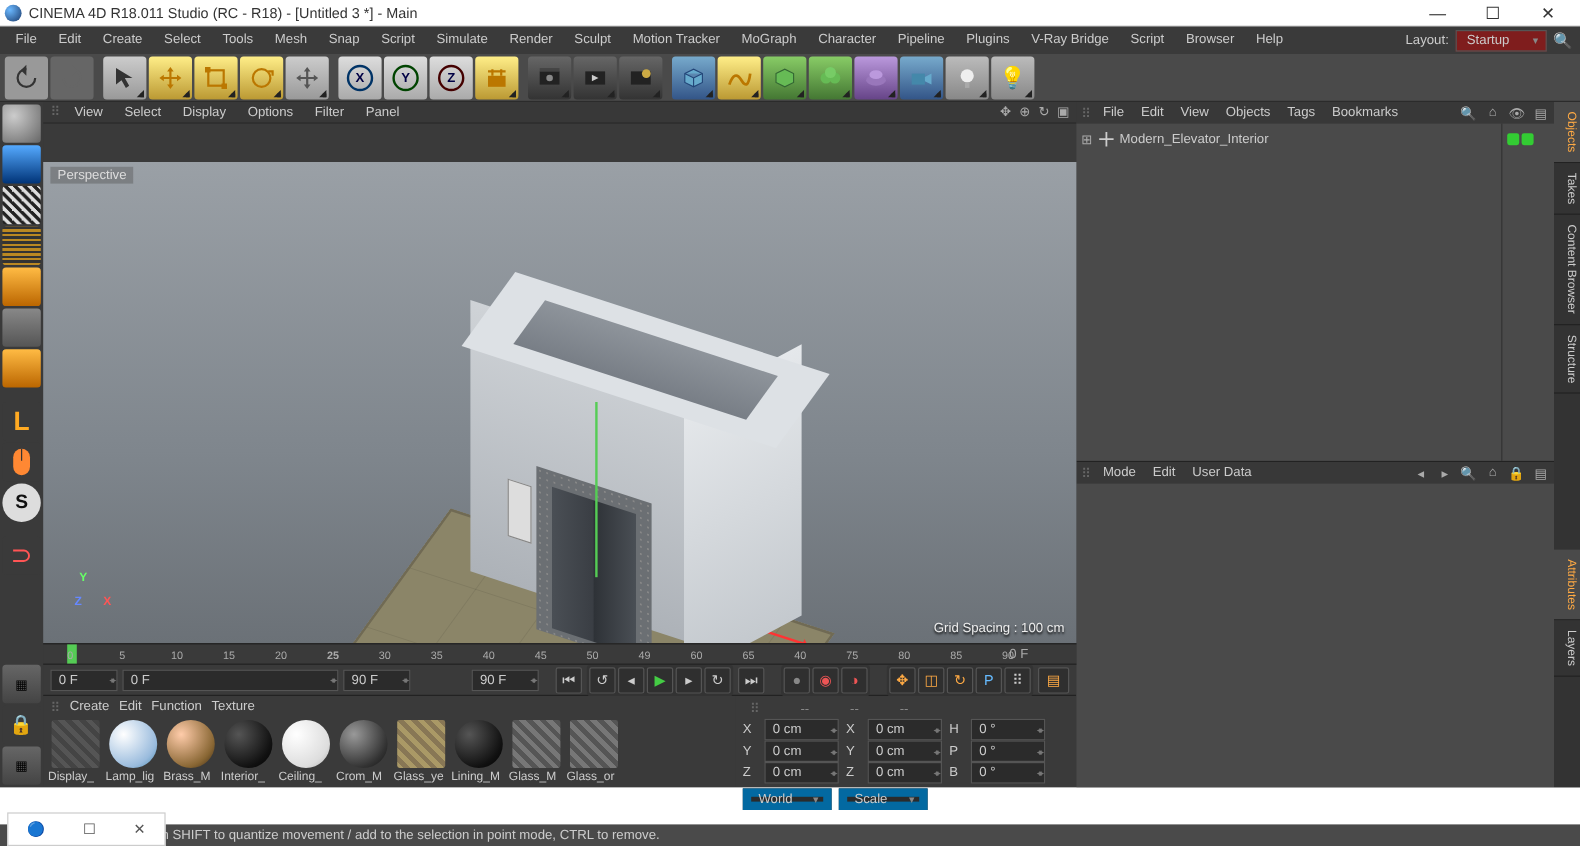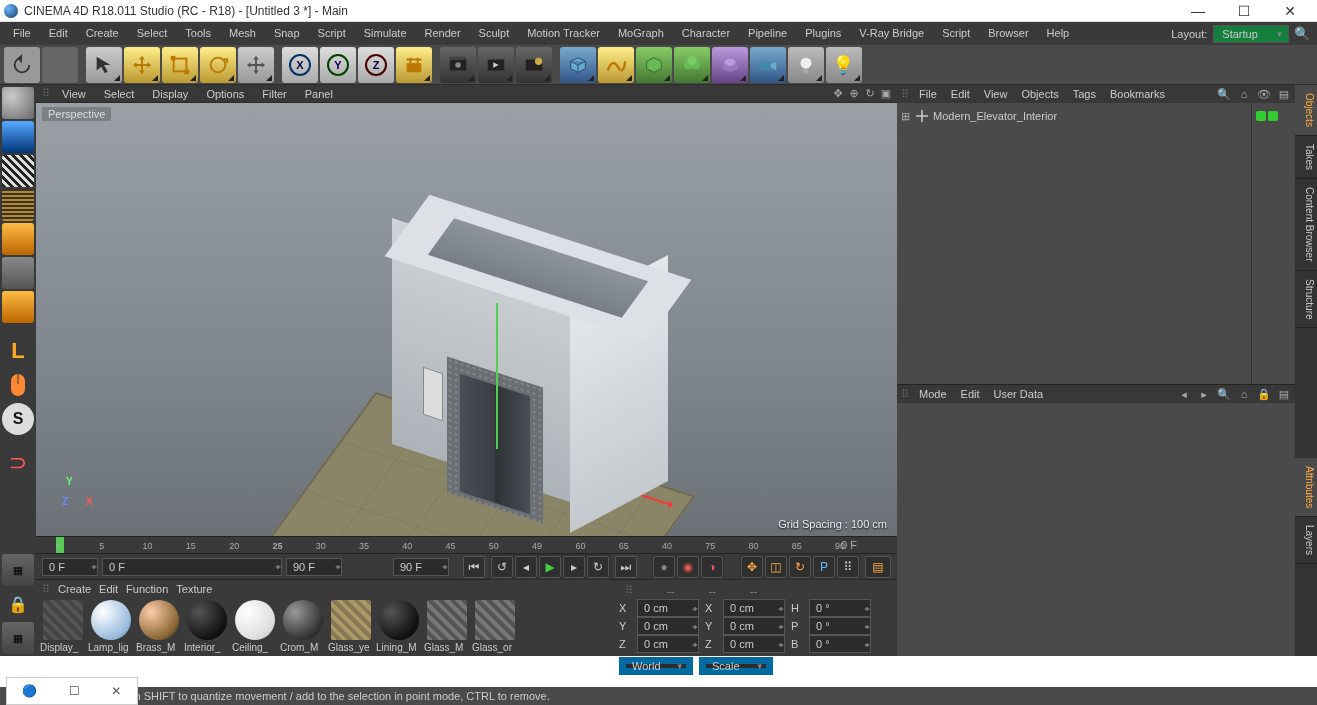--- a/index.html
+++ b/index.html
@@ -9,21 +9,21 @@
 .titlebar { height:22px; background:#fff; display:flex; align-items:center; padding:0 4px; border-bottom:1px solid #ddd; }
 .titlebar .app-icon { width:14px; height:14px; border-radius:50%; background:radial-gradient(circle at 30% 30%, #6bb8ff, #1a3a6b); margin-right:6px; }
 .titlebar .title { flex:1; color:#333; font-size:12px; }
 .titlebar .winbtn { width:46px; height:22px; display:flex; align-items:center; justify-content:center; color:#333; font-size:14px; }
 
 
 .menubar { height:23px; background:#3a3a3a; display:flex; align-items:center; padding-left:4px; }
 .menubar .menu-item { padding:0 9px; line-height:23px; color:#ccc; }
 .menubar .spacer { flex:1; }
 .menubar .layout-label { color:#ccc; padding-right:6px; }
-.menubar .layout-drop { background:#15803d; color:#ccc; border:1px solid #555; padding:2px 30px 2px 8px; height:18px; line-height:12px; position:relative; }
+.menubar .layout-drop { background:#7f1d1d; color:#ccc; border:1px solid #555; padding:2px 30px 2px 8px; height:18px; line-height:12px; position:relative; }
 .menubar .layout-drop::after { content:"▾"; position:absolute; right:6px; color:#888; font-size:9px; }
 .menubar .search-icon { margin:0 6px; color:#aaa; font-size:13px; }
 
 
 .toolbar { height:40px; background:#4a4a4a; display:flex; align-items:center; padding:0 4px; gap:2px; border-bottom:1px solid #2b2b2b;}
 .toolbtn { width:36px; height:36px; border-radius:3px; display:flex; align-items:center; justify-content:center; font-size:18px; color:#333; position:relative; }
 .toolbtn.small-gap { margin-left:6px; }
 .toolbtn svg { width:22px; height:22px; }
 .tb-undo { background:#999; }
 .tb-redo { background:#666; }
@@ -63,21 +63,21 @@
 
 
 .center { flex:1; display:flex; flex-direction:column; min-width:0;}
 .vp-menubar{height:18px;background:#383838;display:flex;align-items:center;padding-left:6px;gap:6px;border-bottom:1px solid #2a2a2a;}
 .vp-menubar .grip{color:#666;}
 .vp-menubar .mi{color:#ccc;padding:0 6px;}
 .vp-menubar .sp{flex:1;}
 .vp-menubar .vicons{display:flex;gap:2px;padding-right:4px;}
 .vp-menubar .vicons span{width:14px;height:14px;display:flex;align-items:center;justify-content:center;color:#aaa;font-size:11px;}
 
-.viewport{flex:1;position:relative;background:linear-gradient(#9aa0a6 0%, #7f868d 60%, #6b7177 100%);overflow:hidden;}
+.viewport{flex:1;position:relative;background:linear-gradient(#9aa0a6 0%, #7f868d 60%, #6b7177 100%);overflow:hidden;margin-top:32px;}
 .viewport .label{position:absolute;left:6px;top:4px;color:#ddd;background:rgba(80,80,80,0.4);padding:1px 6px;}
 .viewport .gridspace{position:absolute;right:10px;bottom:6px;color:#eee;text-shadow:0 1px 2px #000;}
 .viewport .axis-gizmo{position:absolute;left:30px;bottom:22px;width:32px;height:32px;}
 .viewport .axis-gizmo .ax{position:absolute;font-size:10px;font-weight:bold;}
 .viewport .axis-gizmo .ax.y{color:#6f6;left:0;top:-6px;}
 .viewport .axis-gizmo .ax.x{color:#f55;left:20px;top:14px;}
 .viewport .axis-gizmo .ax.z{color:#68f;left:-4px;top:14px;}
 
 
 .scene{position:absolute;left:0;top:0;width:100%;height:100%;}

